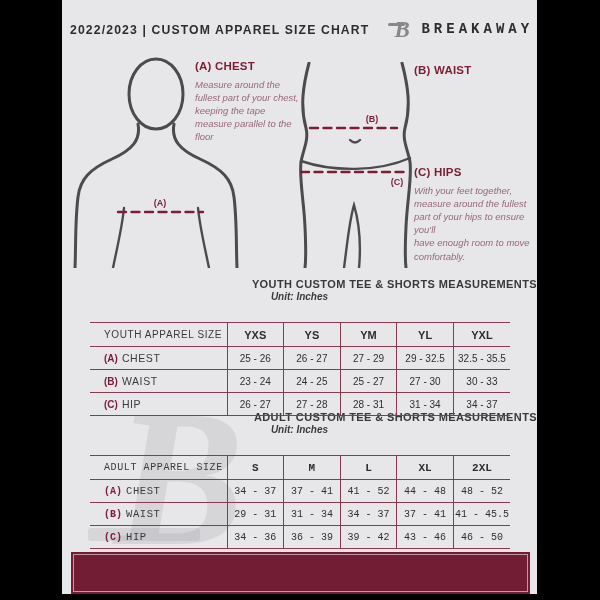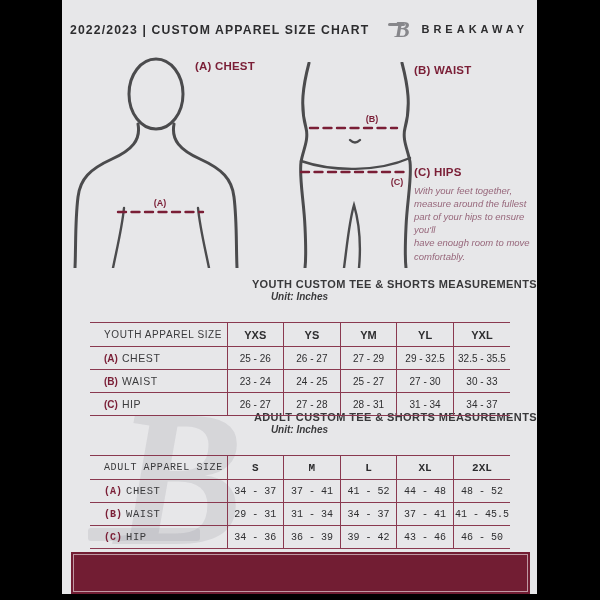--- a/index.html
+++ b/index.html
@@ -24,21 +24,21 @@
     position: absolute; left: 8px; right: 16px; top: 16px;
     display: flex; justify-content: space-between; align-items: center;
   }
   .header-title {
     font-size: 13px; font-weight: bold; letter-spacing: 1.2px;
     color: #2d2d2f; transform: scaleX(0.94); transform-origin: left center;
     white-space: nowrap;
   }
   .brand { display: flex; align-items: center; gap: 7px; }
   .brand-name {
-    font-size: 11px; font-weight: bold; letter-spacing: 4px; color: #2d2d2f;
+    font-size: 14px; font-weight: bold; letter-spacing: 4px; color: #2d2d2f; font-family: Liberation Mono, monospace;
   }
   .logo-b { position: relative; width: 26px; height: 26px; }
   .logo-b .glyph {
     position: absolute; left: 6px; top: 1px;
     font-family: "Liberation Serif", serif;
     font-size: 23px; font-weight: bold; color: #87878b; font-style: italic;
   }
   .logo-b .bar {
     position: absolute; left: 0; top: 7px; width: 17px; height: 2.5px;
     background: #87878b; border-radius: 2px;
@@ -158,20 +158,21 @@
       <path class="thin" d="M 8,99 C 40,110 85,110 117,96"></path>
       <path class="thin" d="M 51,206 C 54,184 56,160 61,143 C 66,160 68,184 66,206"></path>
       <path class="dash" d="M 17,66 L 104,66"></path>
       <path class="dash" d="M 8,110 L 113,110"></path>
       <text x="79" y="60" text-anchor="middle">(B)</text>
       <text x="104" y="123" text-anchor="middle">(C)</text>
     </svg>
 
     <div class="instr instr-chest">
       <div class="instr-title">(A) CHEST</div>
+      <div class="instr-body">Measure around the fullest part of your chest, keeping the tape measure parallel to the floor</div>
     </div>
     <div class="instr instr-waist">
       <div class="instr-title">(B) WAIST</div>
     </div>
     <div class="instr instr-hips">
       <div class="instr-title">(C) HIPS</div>
       <div class="instr-body">With your feet together, measure around the fullest part of your hips to ensure you'll
 have enough room to move comfortably.</div>
     </div>
 

